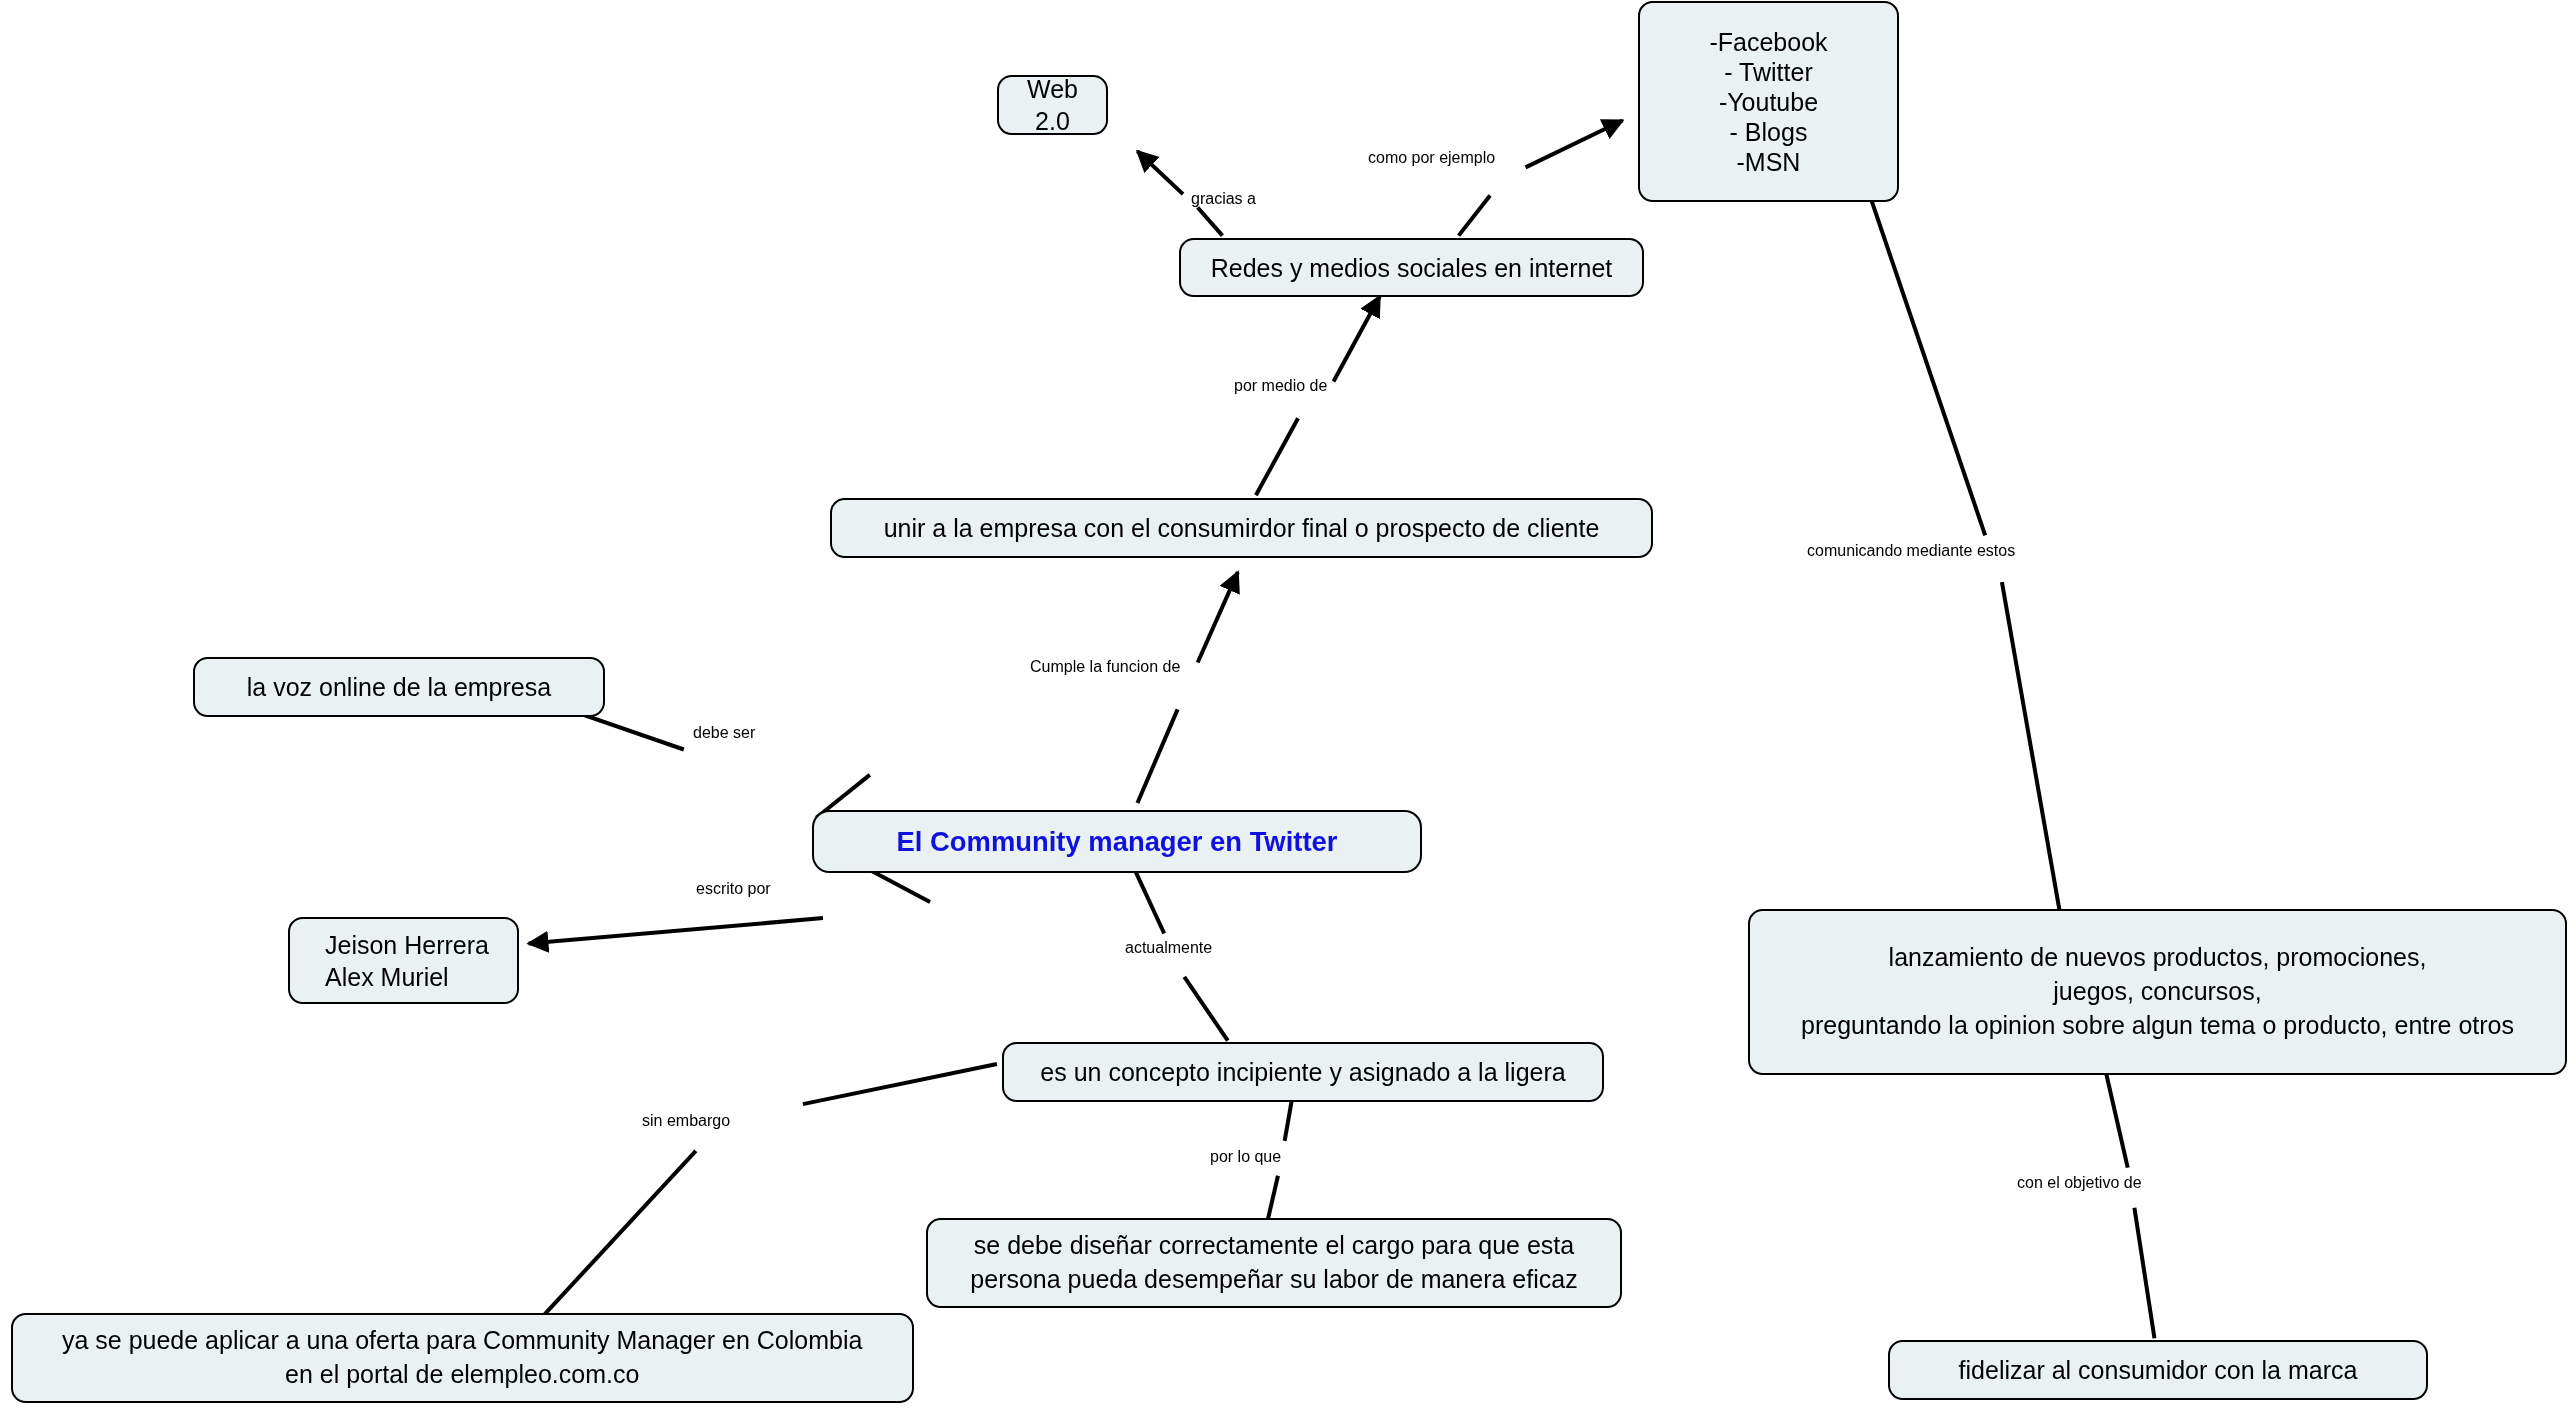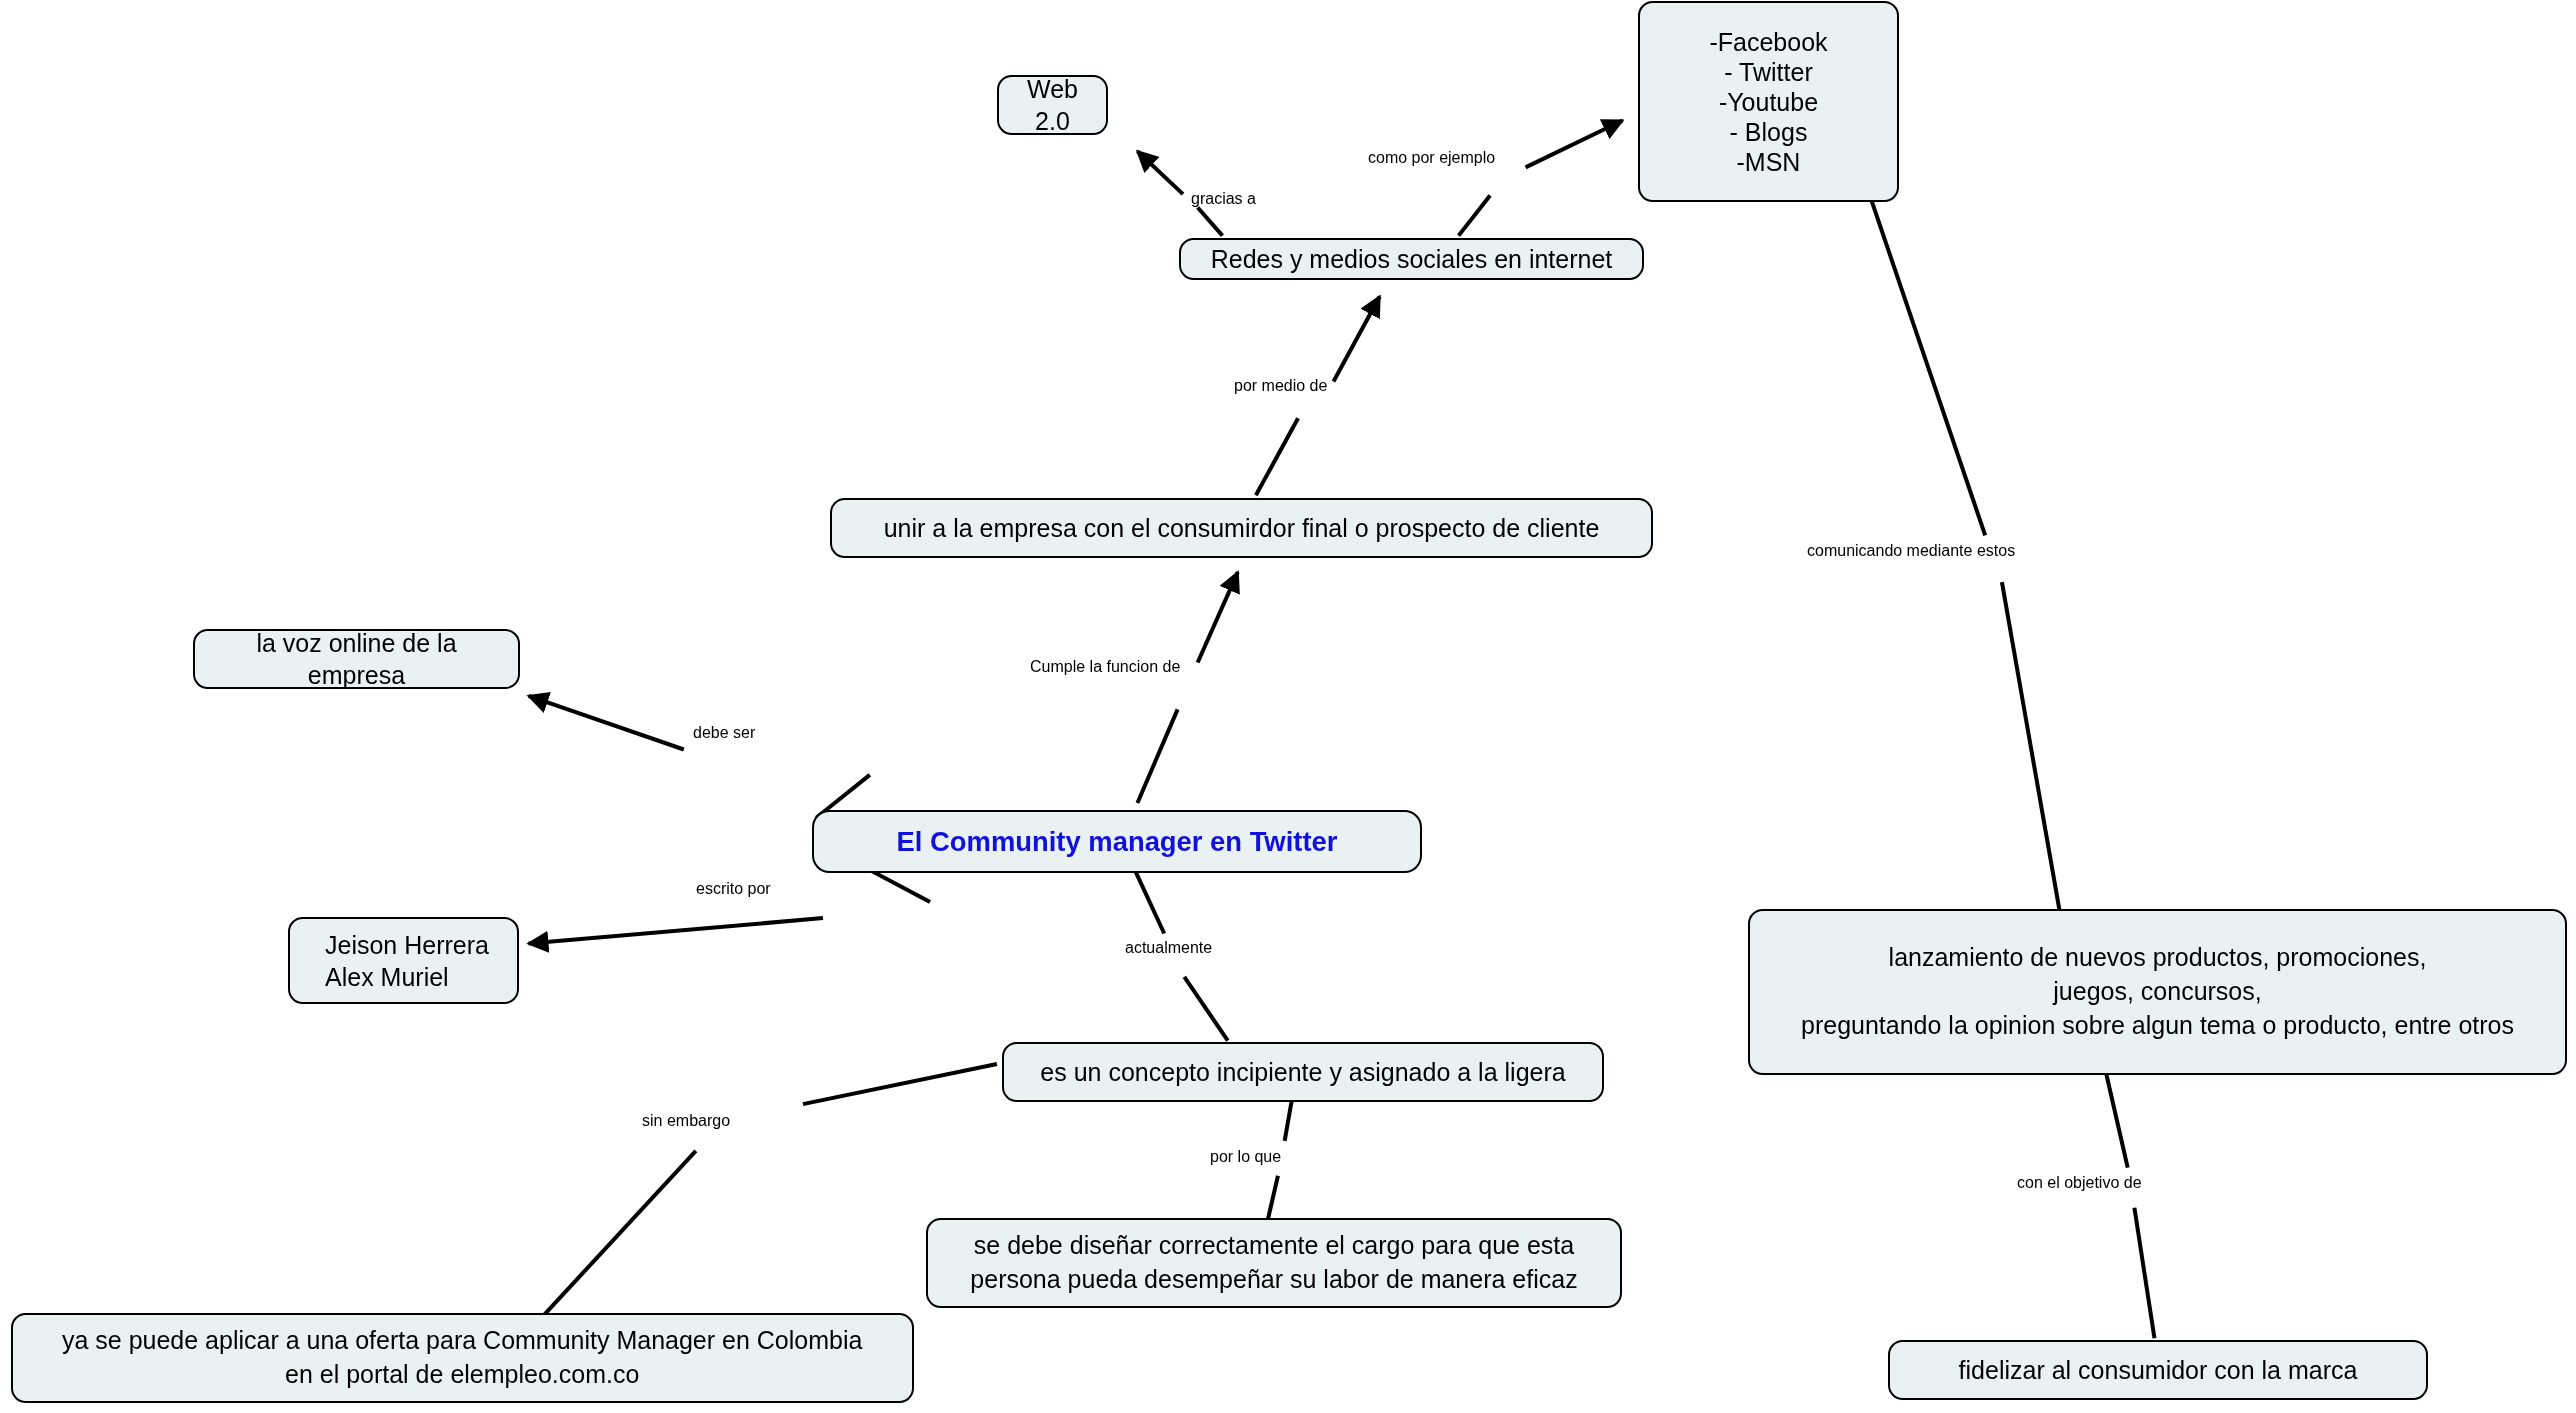--- a/index.html
+++ b/index.html
@@ -152,29 +152,29 @@
   </div>
 
   <div class="node list-box" style="left:1638px; top:1.3px; width:261px; height:201px;">
     <span>-Facebook
 - Twitter
 -Youtube
 - Blogs
 -MSN</span>
   </div>
 
-  <div class="node" style="left:1179px; top:238px; width:465px; height:42px;">
+  <div class="node" style="left:1179px; top:238px; width:465px; height:59px;">
     <span>Redes y medios sociales en internet</span>
   </div>
 
   <div class="node" style="left:830px; top:498px; width:823px; height:60px;">
     <span>unir a la empresa con el consumirdor final o prospecto de cliente</span>
   </div>
 
-  <div class="node" style="left:193px; top:629px; width:327px; height:60px;text-align:center;">
+  <div class="node" style="left:193px; top:657px; width:412px; height:60px;text-align:center;">
     <span>la voz online de la empresa</span>
   </div>
 
   <div class="node root" style="left:812px; top:810px; width:610px; height:63px;">
     <span>El Community manager en Twitter</span>
   </div>
 
   <div class="node authors" style="left:288px; top:917px; width:231px; height:87px;">
     <span>Jeison Herrera
 Alex Muriel</span>

